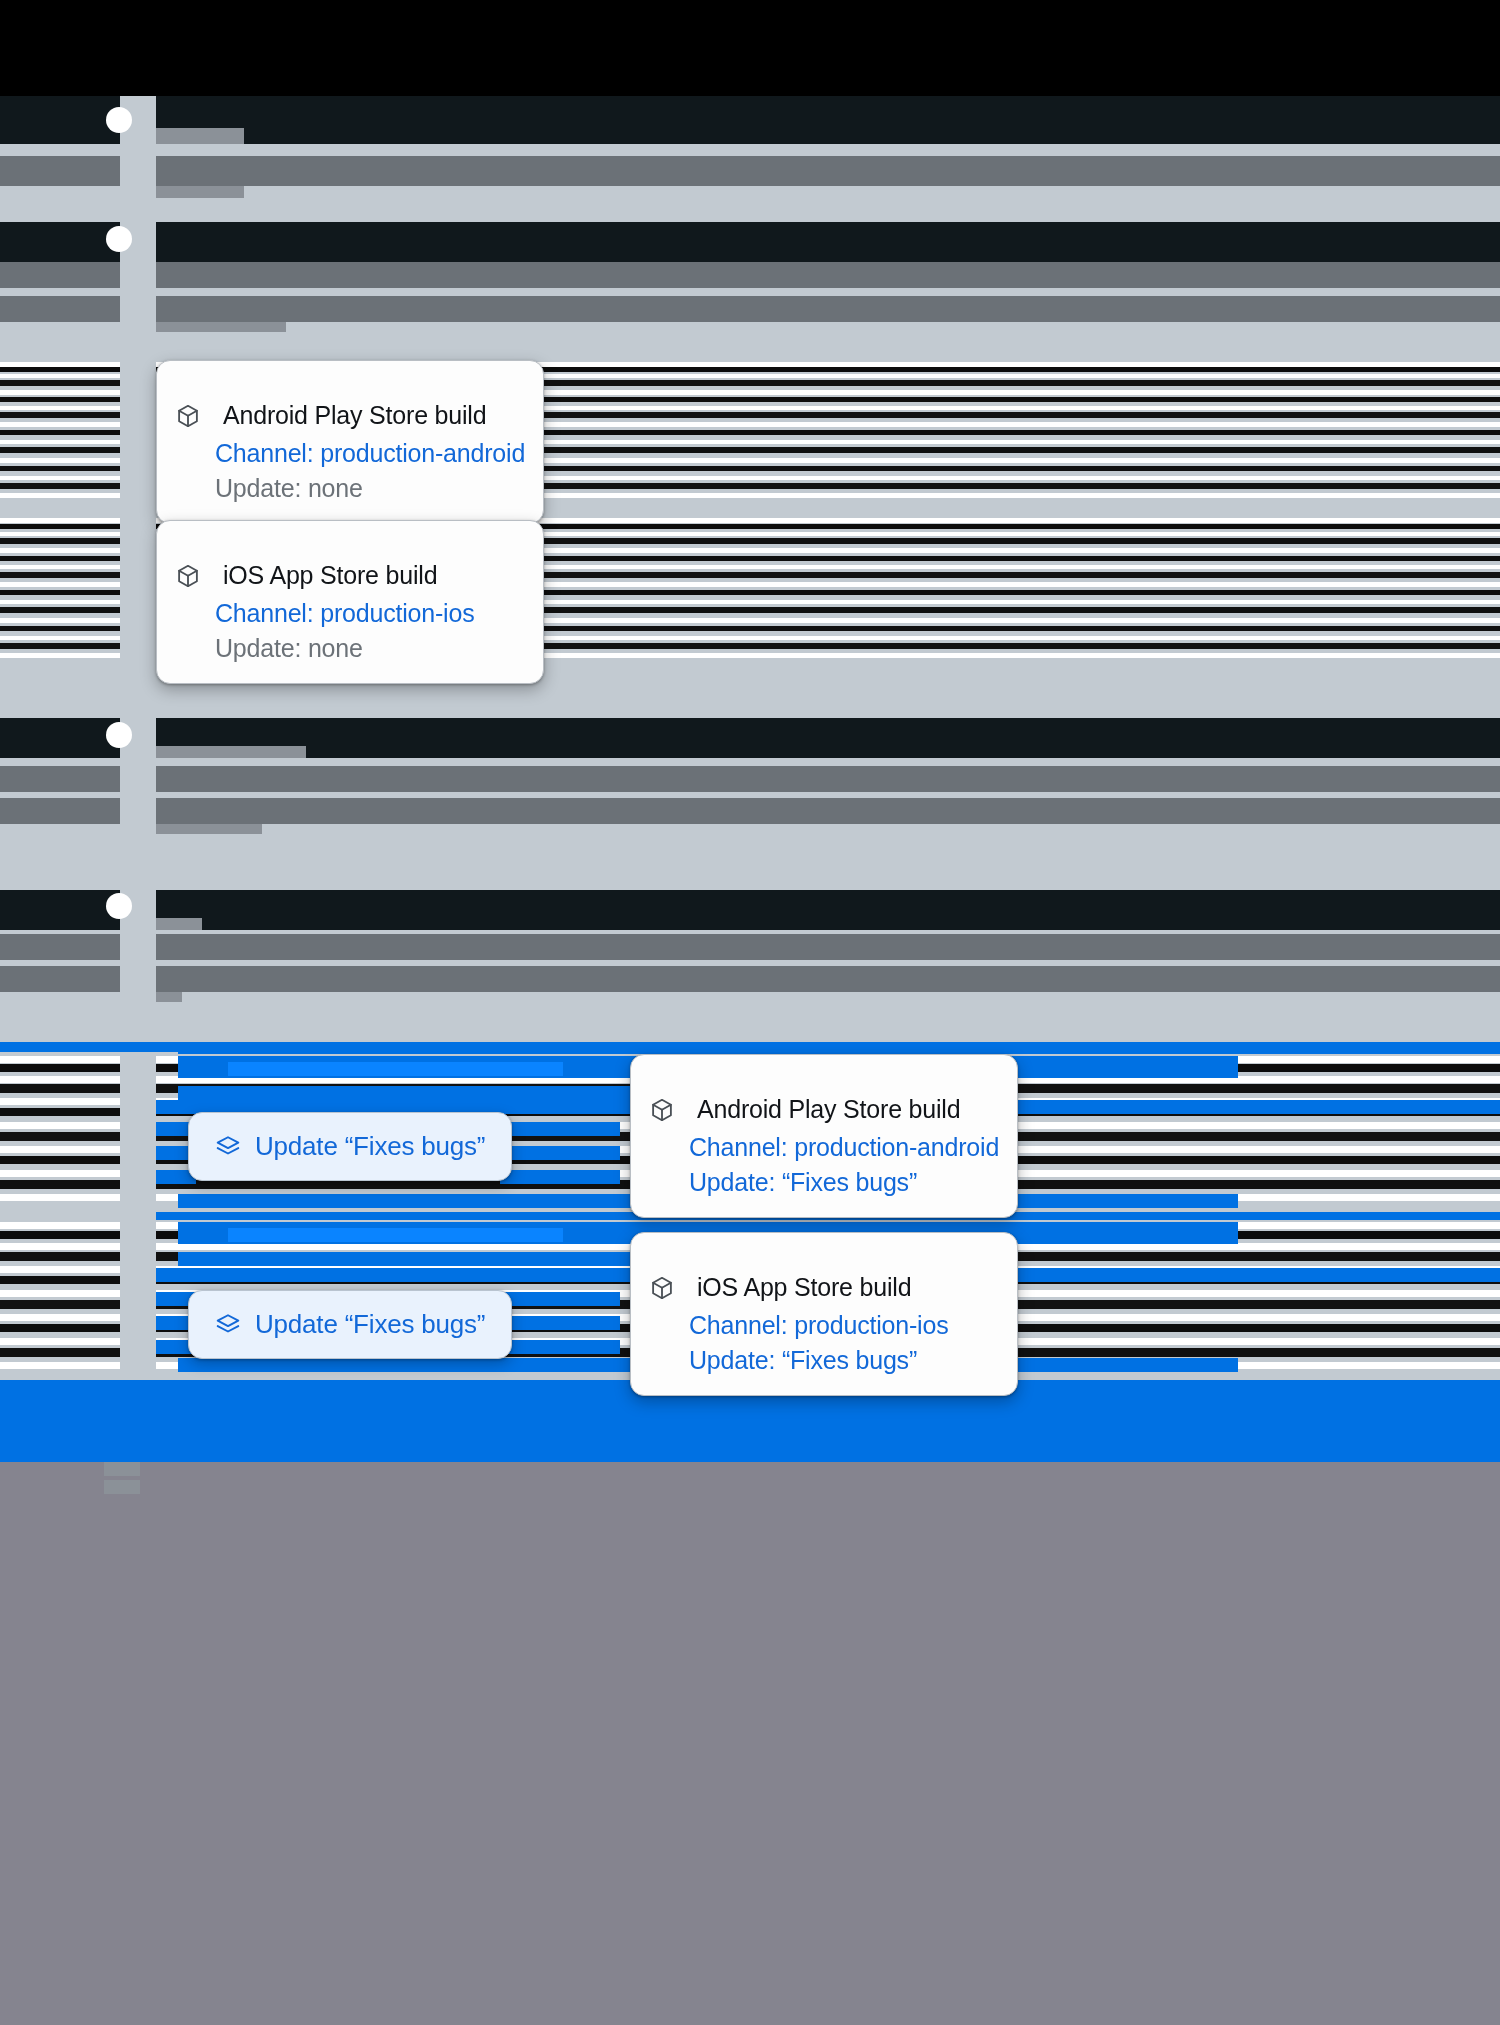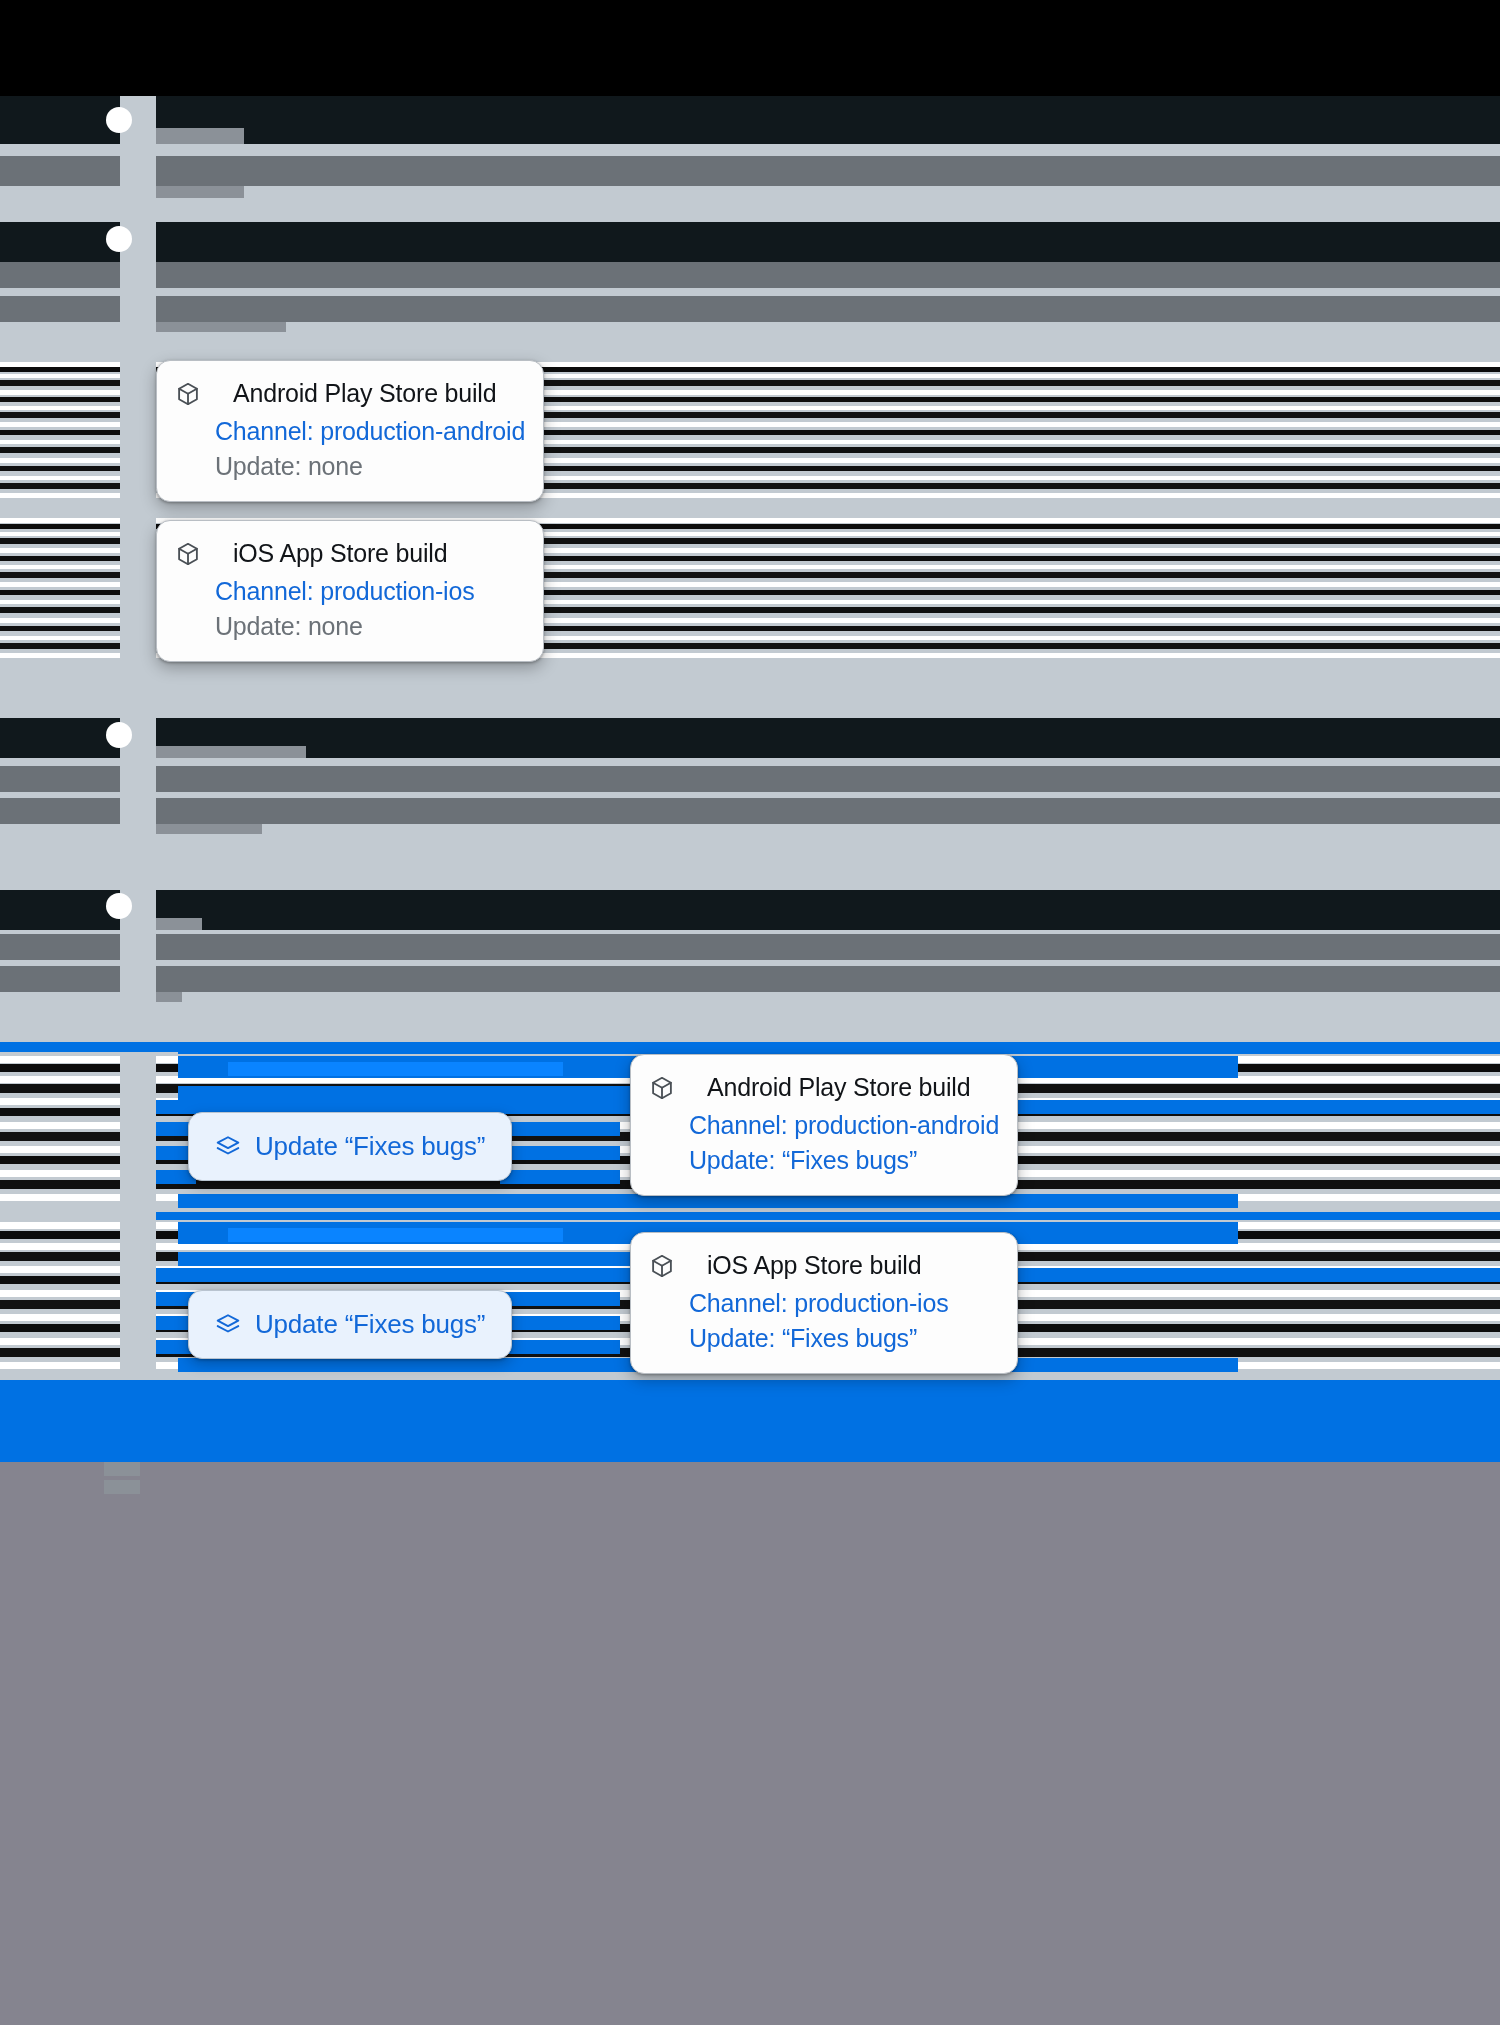--- a/index.html
+++ b/index.html
@@ -51,22 +51,23 @@
     background: #fdfdfd;
     border-radius: 14px;
     border: 1px solid #b9bec4;
     box-shadow: 0 6px 16px rgba(0,0,0,0.28), 0 1px 3px rgba(0,0,0,0.3);
     padding: 18px 22px 18px 18px;
     z-index: 20;
   }
   .card-title-row {
     display: flex;
     align-items: center;
-    gap: 32px;
+    gap: 22px;
     margin-bottom: 6px;
+    margin-top: 22px;
   }
   .cube-icon { width: 26px; height: 26px; flex: 0 0 26px; }
   .card-title {
     font-size: 25px;
     color: #111418;
     white-space: nowrap;
     letter-spacing: -0.2px;
   }
   .card-line {
     font-size: 25px;

